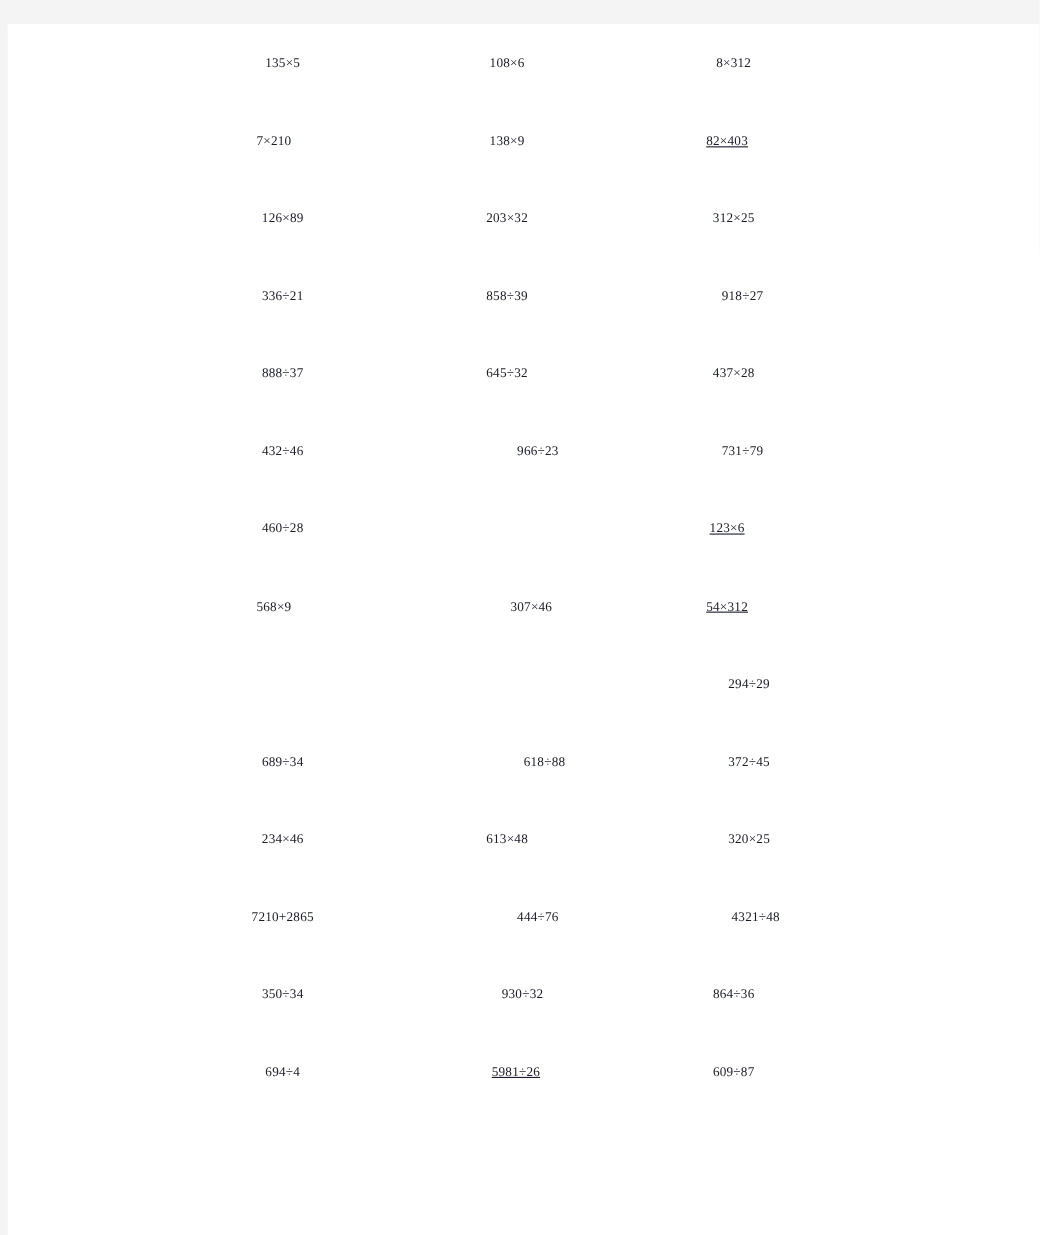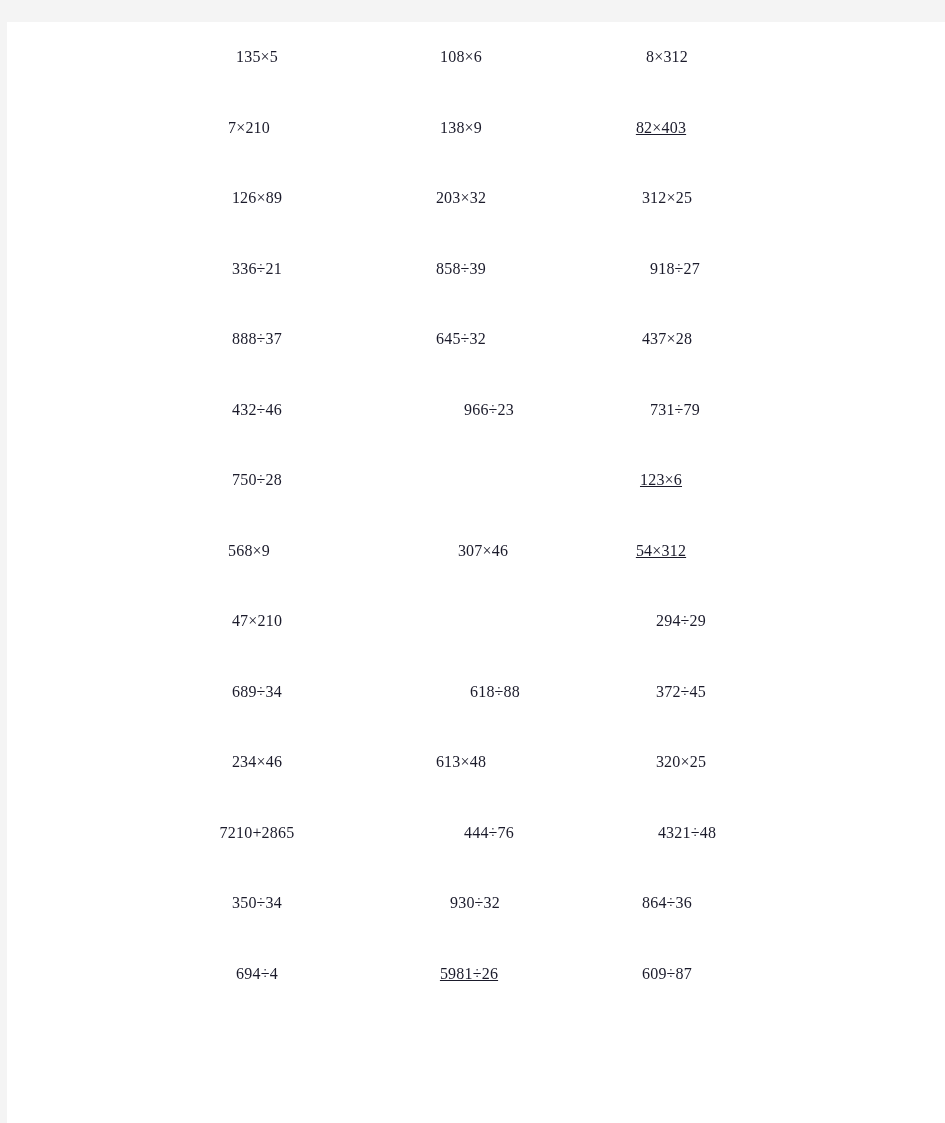--- a/index.html
+++ b/index.html
@@ -35,21 +35,21 @@
   .problem-row {
     position: relative;
     height: 70.5px;
   }
 
   .problem-cell {
     position: absolute;
     top: 0;
     height: 70.5px;
     line-height: 70.5px;
-    font-size: 16px;
+    font-size: 12px;
     color: #1b1b2b;
     white-space: nowrap;
     letter-spacing: 0.2px;
   }
 
   
   .col-1 { left: 150px;  width: 200px; text-align: center; }
   .col-2 { left: 368px;  width: 216px; text-align: center; }
   .col-3 { left: 560px;  width: 216px; text-align: center; }
 
@@ -97,32 +97,31 @@
       <div class="problem-cell col-3 nudge-l3">437×28</div>
     </div>
 
     <div class="problem-row">
       <div class="problem-cell col-1 nudge-0">432÷46</div>
       <div class="problem-cell col-2 nudge-r">966÷23</div>
       <div class="problem-cell col-3 nudge-0">731÷79</div>
     </div>
 
     <div class="problem-row">
-      <div class="problem-cell col-1 nudge-0">750÷28</div>
+      <div class="problem-cell col-1 nudge-0">460÷28</div>
       <div class="problem-cell col-3 nudge-l2">123×6</div>
     </div>
 
     <div class="problem-row">
       <div class="problem-cell col-1 nudge-l3">568×9</div>
       <div class="problem-cell col-2 nudge-0">307×46</div>
       <div class="problem-cell col-3 nudge-l2">54×312</div>
     </div>
 
     <div class="problem-row">
-      <div class="problem-cell col-1 nudge-0">47×210</div>
       <div class="problem-cell col-3 nudge-r">294÷29</div>
     </div>
 
     <div class="problem-row">
       <div class="problem-cell col-1 nudge-0">689÷34</div>
       <div class="problem-cell col-2 nudge-r2">618÷88</div>
       <div class="problem-cell col-3 nudge-r">372÷45</div>
     </div>
 
     <div class="problem-row">

